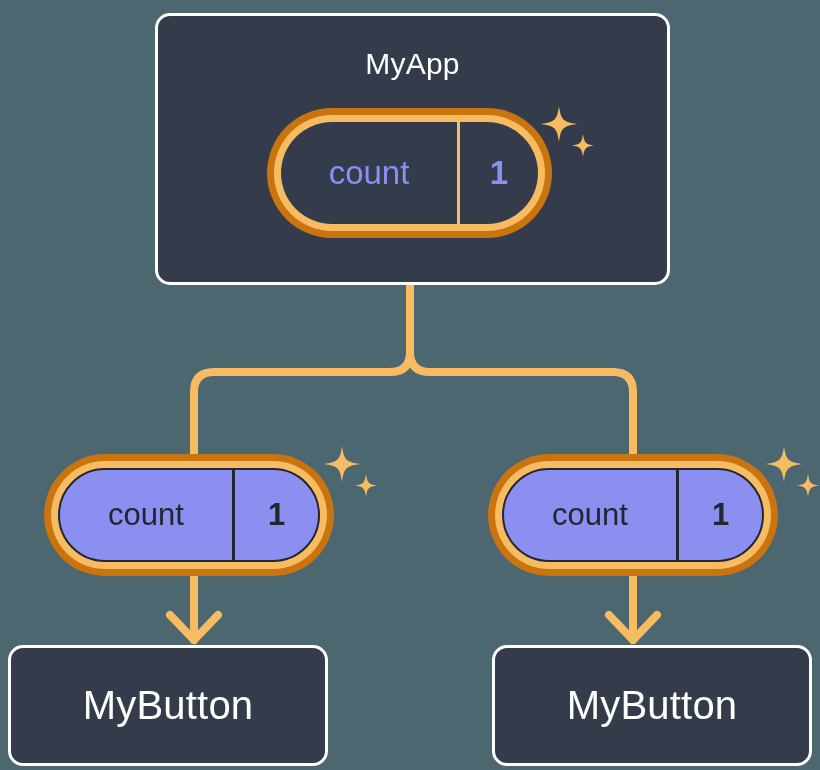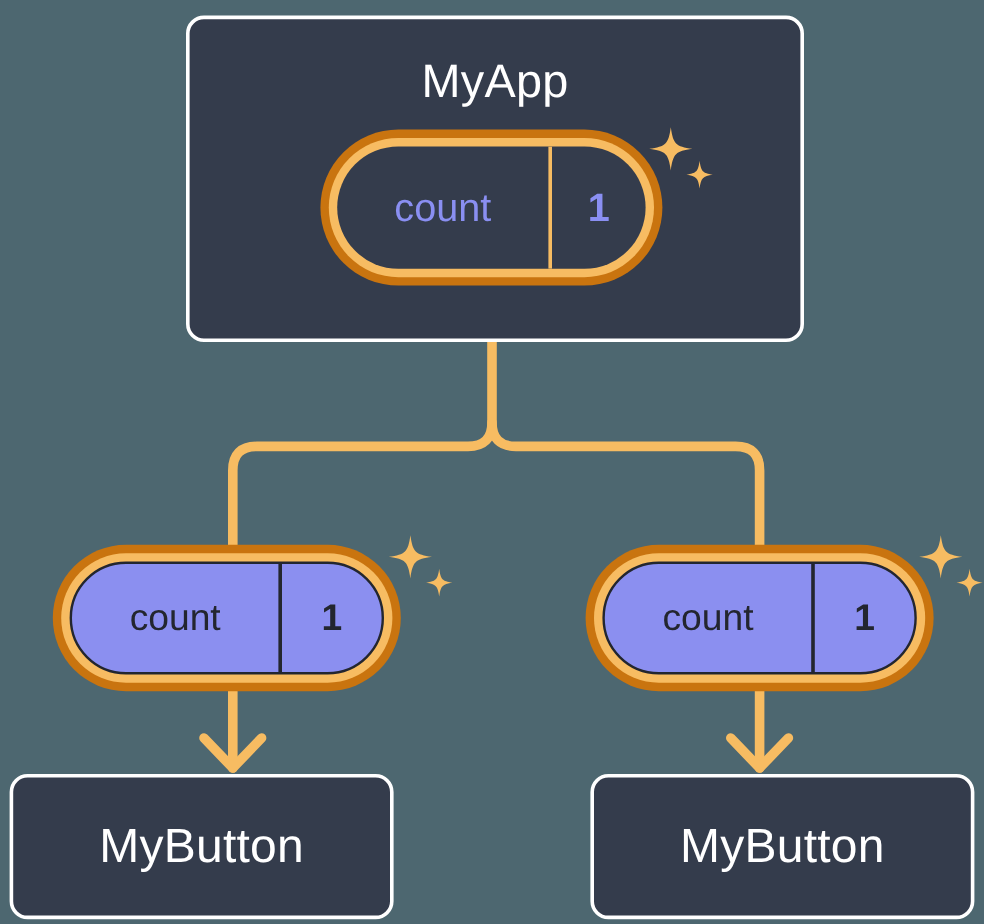--- a/index.html
+++ b/index.html
@@ -47,21 +47,21 @@
     font-weight: 400;
     letter-spacing: 0.2px;
     white-space: nowrap;
   }
 
   #card-myapp {
     left: 155px; top: 13px;
     width: 515px; height: 272px;
   }
   #card-myapp .card-title {
-    font-size: 39px;
+    font-size: 30px;
     line-height: 1;
     margin-top: 33px;
   }
 
   #card-mybutton-left {
     left: 8px; top: 645px;
     width: 320px; height: 121px;
   }
   #card-mybutton-right {
     left: 492px; top: 645px;

